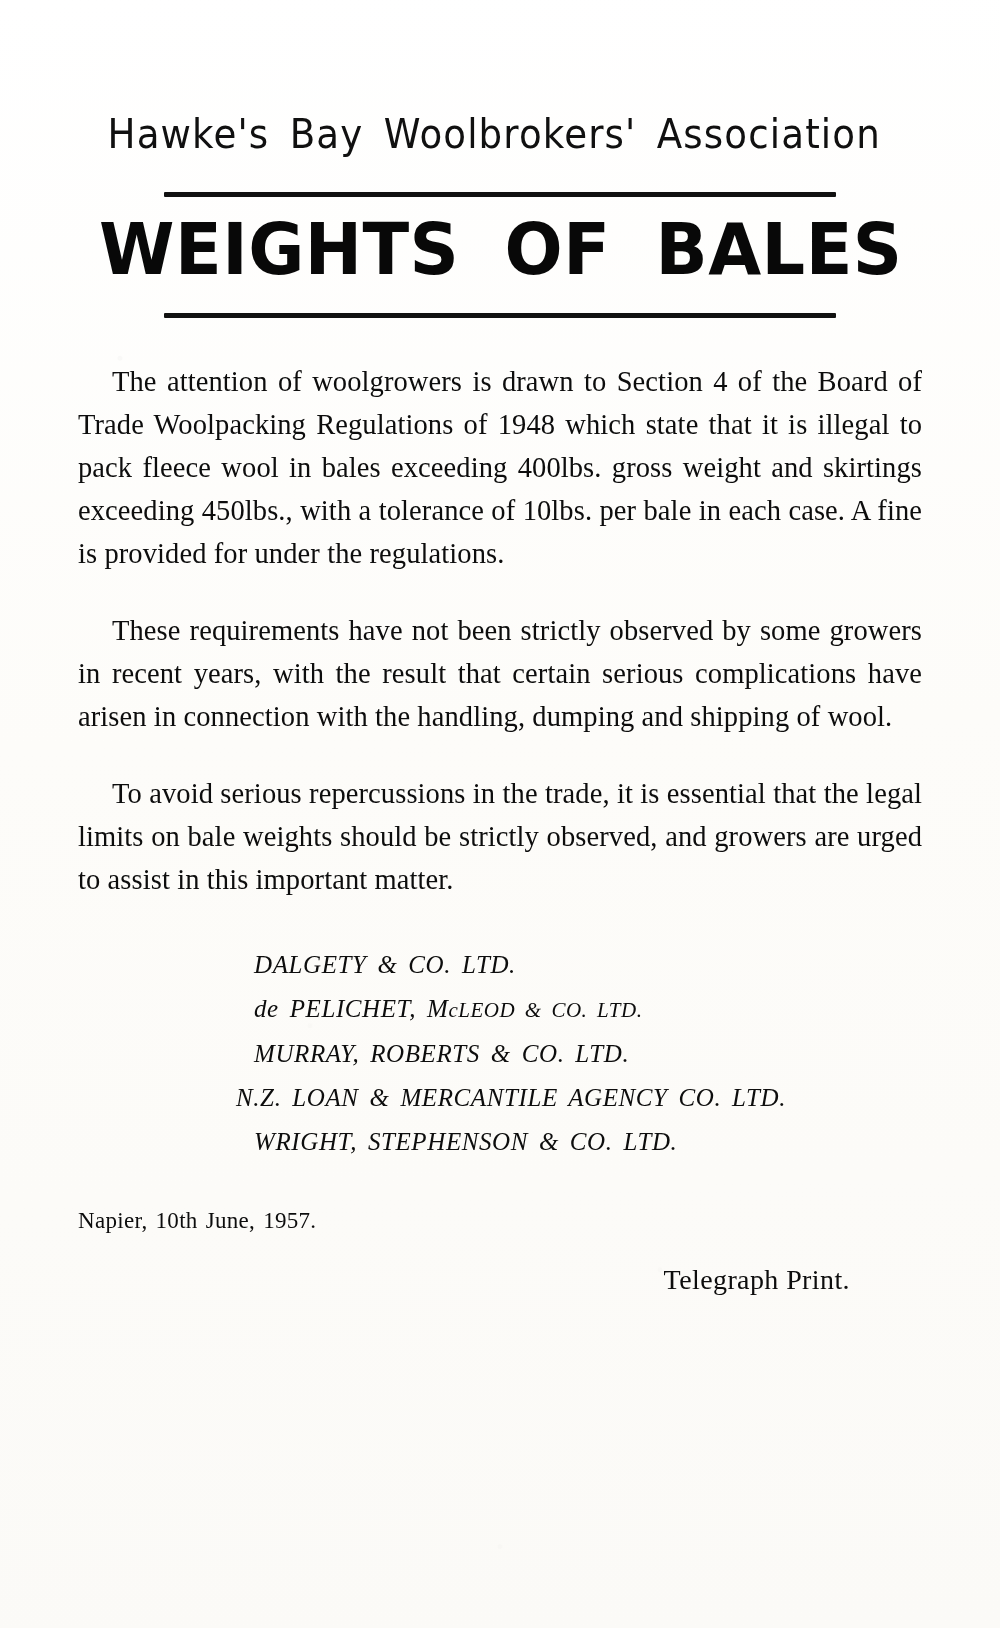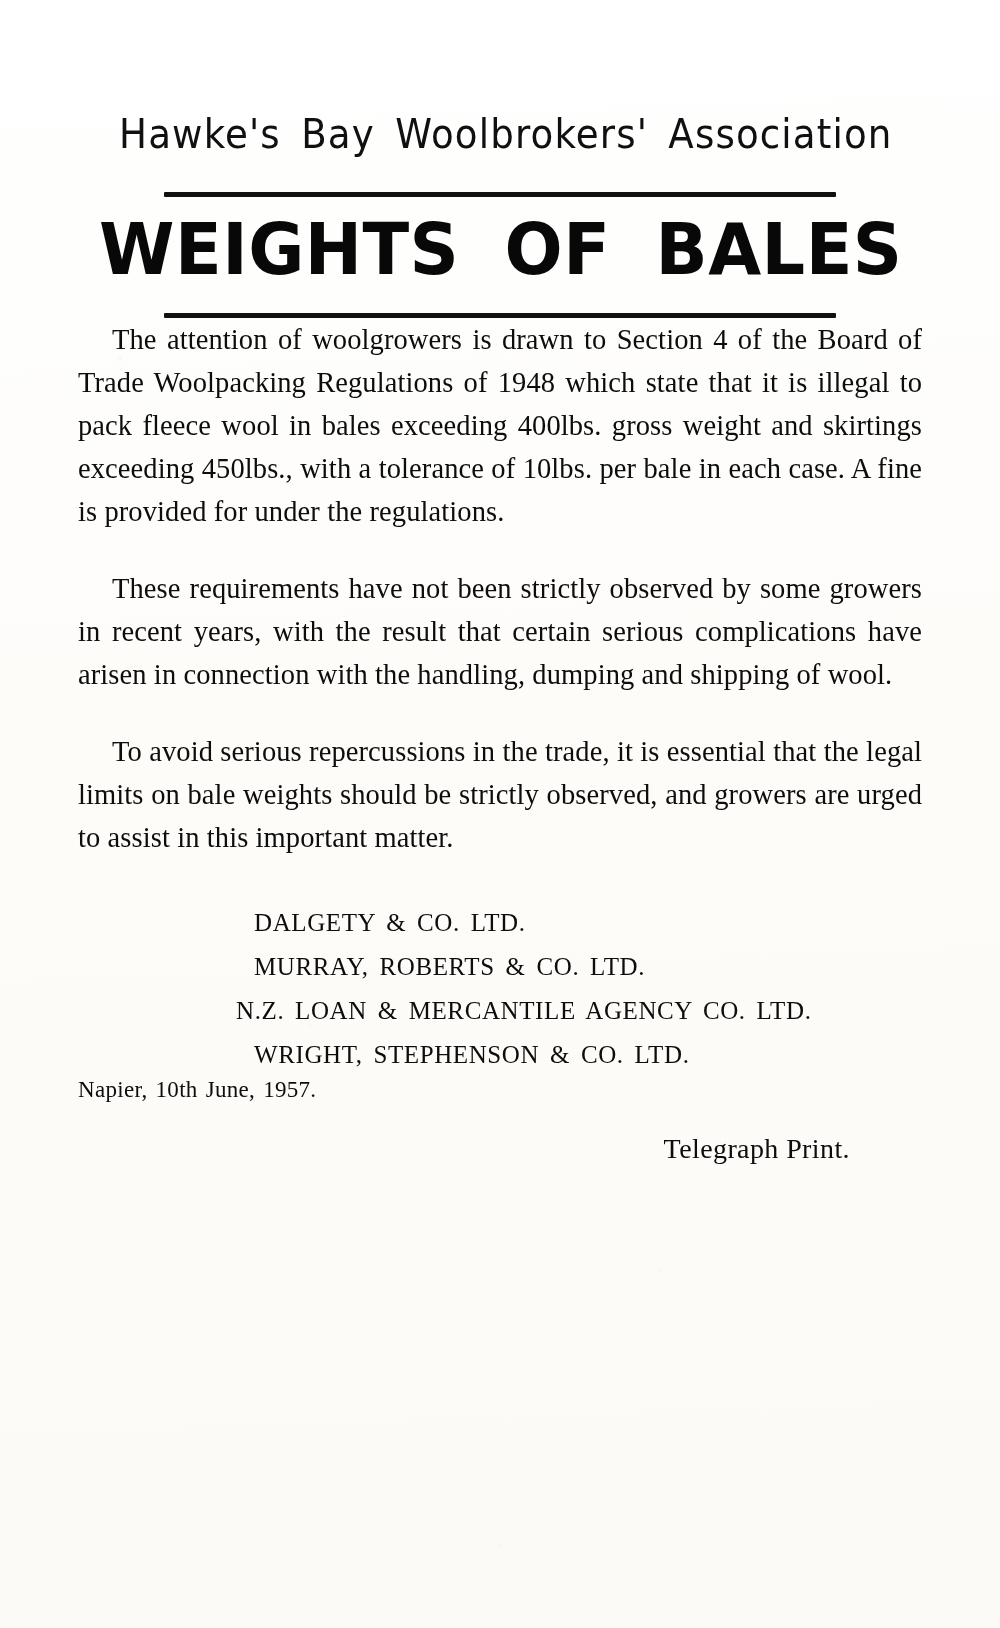--- a/index.html
+++ b/index.html
@@ -35,21 +35,21 @@
   .page {
     position: relative;
     z-index: 1;
     padding: 0 78px;
     box-sizing: border-box;
   }
 
   
   .masthead {
     padding-top: 112px;
-    text-align: right;
+    text-align: left;
   }
   .assoc-name {
     font-family: "DejaVu Sans", "Liberation Sans", sans-serif;
     font-size: 40px;
     font-weight: 400;
     letter-spacing: 1.2px;
     word-spacing: 8px;
     white-space: nowrap;
     transform: scaleX(0.93);
     transform-origin: center;
@@ -77,20 +77,21 @@
     margin-top: 14px;
     margin-bottom: 12px;
     transform: scaleX(0.95);
     transform-origin: center;
     color: #080808;
     white-space: nowrap;
   }
 
   
   .body-copy {
+    margin-top: 42px;
   }
   .para {
     font-size: 28.5px;
     line-height: 43px;
     text-align: justify;
     text-justify: inter-word;
     margin: 0 0 34px 0;
     text-indent: 34px;
     color: #0d0d0d;
     letter-spacing: 0.1px;
@@ -102,29 +103,31 @@
     margin-top: 42px;
     padding-left: 176px;
   }
   .signatory {
     font-size: 25px;
     line-height: 44px;
     letter-spacing: 0.6px;
     word-spacing: 4px;
     white-space: nowrap;
     color: #0d0d0d;
+    font-style: italic;
   }
   .signatory.outdent { margin-left: -18px; }
   .signatory .sc {
     font-size: 21px;
     letter-spacing: 0.5px;
   }
 
   
   .footer {
+    margin-top: 44px;
   }
   .place-date {
     font-size: 23px;
     letter-spacing: 0.3px;
     word-spacing: 2px;
     color: #0d0d0d;
   }
   .print-credit {
     margin-top: 30px;
     text-align: right;
@@ -155,20 +158,23 @@
     <p class="para">The attention of woolgrowers is drawn to Section 4 of the Board of Trade Woolpacking Regulations of 1948 which state that it is illegal to pack fleece wool in bales exceeding 400lbs. gross weight and skirtings exceeding 450lbs., with a tolerance of 10lbs. per bale in each case. A fine is provided for under the regulations.</p>
     <p class="para">These requirements have not been strictly observed by some growers in recent years, with the result that certain serious complications have arisen in connection with the handling, dumping and shipping of wool.</p>
     <p class="para">To avoid serious repercussions in the trade, it is essential that the legal limits on bale weights should be strictly observed, and growers are urged to assist in this important matter.</p>
   </div>
 
   <div class="signatories">
     <div class="signatory">
       <span>DALGETY &amp; CO. LTD.</span>
     </div>
     <div class="signatory">
+      <span>de PELICHET, </span><span>M</span><span class="sc">cLEOD &amp; CO. LTD.</span>
+    </div>
+    <div class="signatory">
       <span>MURRAY, ROBERTS &amp; CO. LTD.</span>
     </div>
     <div class="signatory outdent">
       <span>N.Z. LOAN &amp; MERCANTILE AGENCY CO. LTD.</span>
     </div>
     <div class="signatory">
       <span>WRIGHT, STEPHENSON &amp; CO. LTD.</span>
     </div>
   </div>
 

